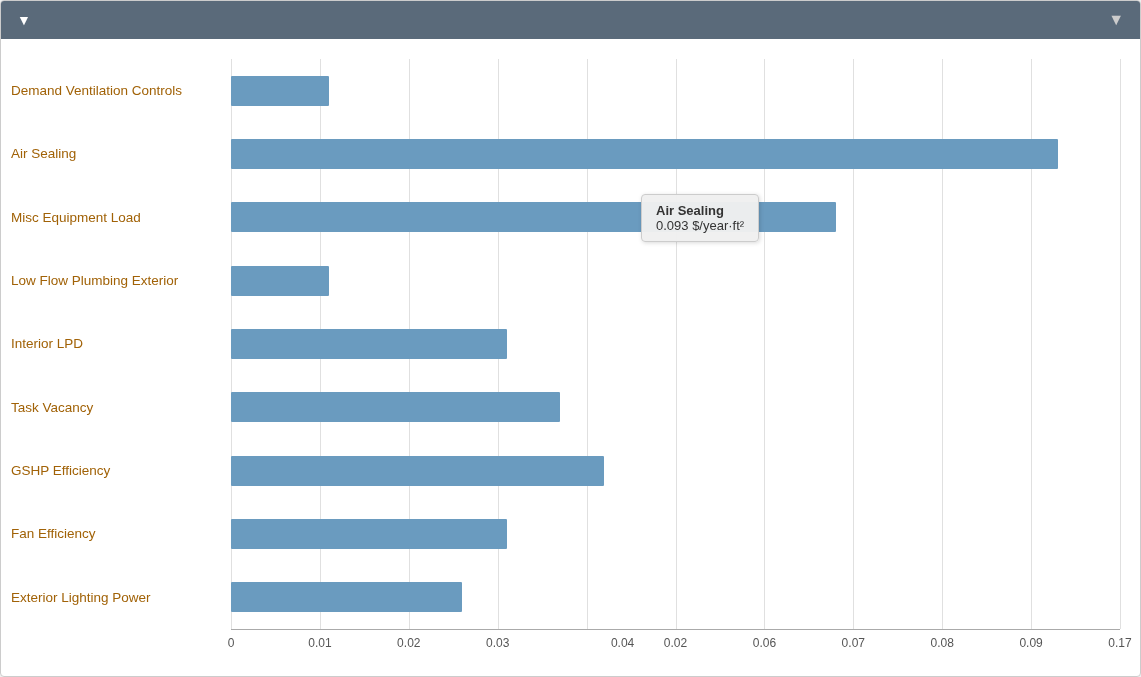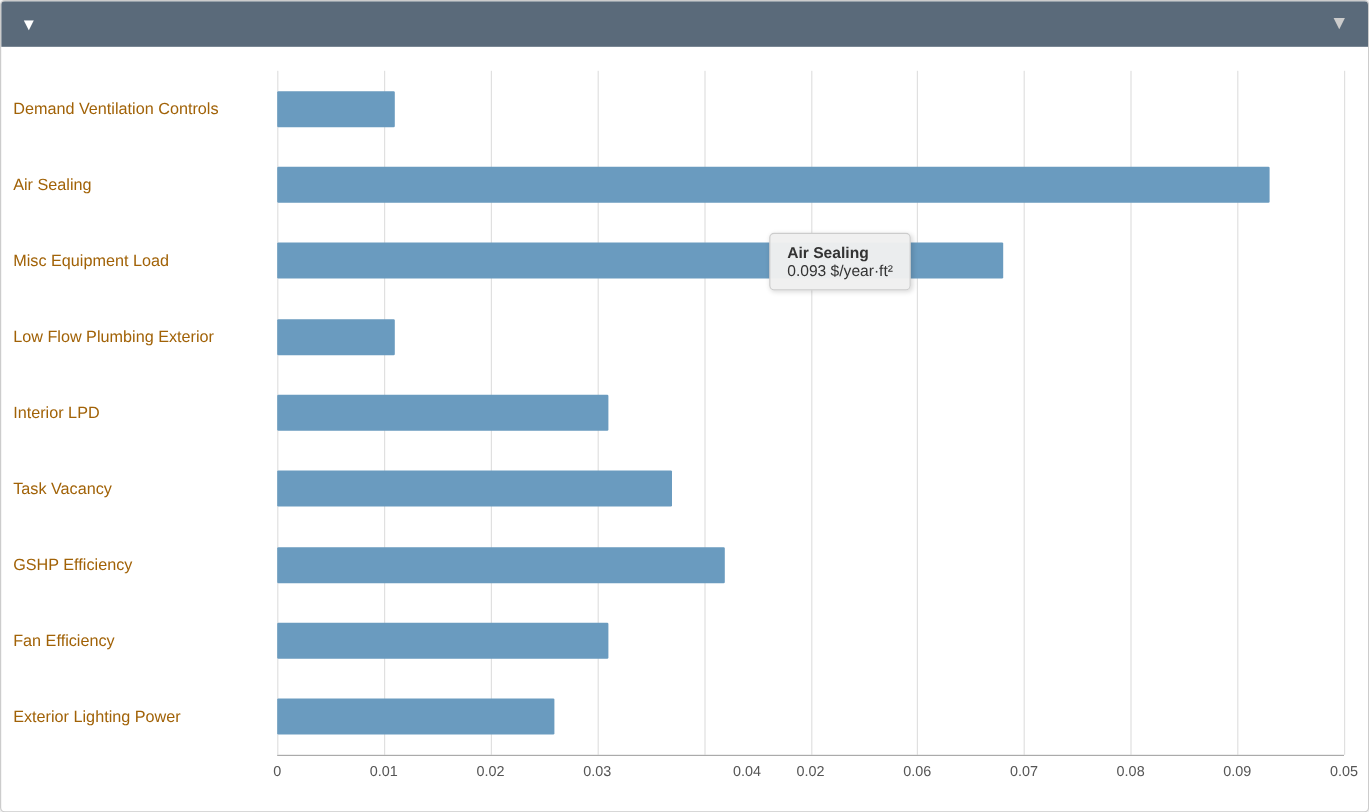--- a/index.html
+++ b/index.html
@@ -210,19 +210,19 @@
         <div class="x-tick" style="left: 0%;">0</div>
             <div class="x-tick" style="left: 10%;">0.01</div>
             <div class="x-tick" style="left: 20%;">0.02</div>
             <div class="x-tick" style="left: 30%;">0.03</div>
             <div class="x-tick" style="left: 40%; margin-left: 36px;">0.04</div>
             <div class="x-tick" style="left: 50%;">0.02</div>
             <div class="x-tick" style="left: 60%;">0.06</div>
             <div class="x-tick" style="left: 70%;">0.07</div>
             <div class="x-tick" style="left: 80%;">0.08</div>
             <div class="x-tick" style="left: 90%;">0.09</div>
-            <div class="x-tick" style="left: 100%;">0.05</div>
+            <div class="x-tick" style="left: 100%;">0.17</div>
           </div>
       </div>
     </div>
   <div class="tooltip" style="top: 155px; left: 640px;"><strong>Air Sealing</strong><br>0.093 $/year·ft²</div>
     </div>
 </div>
 
 </body></html>

